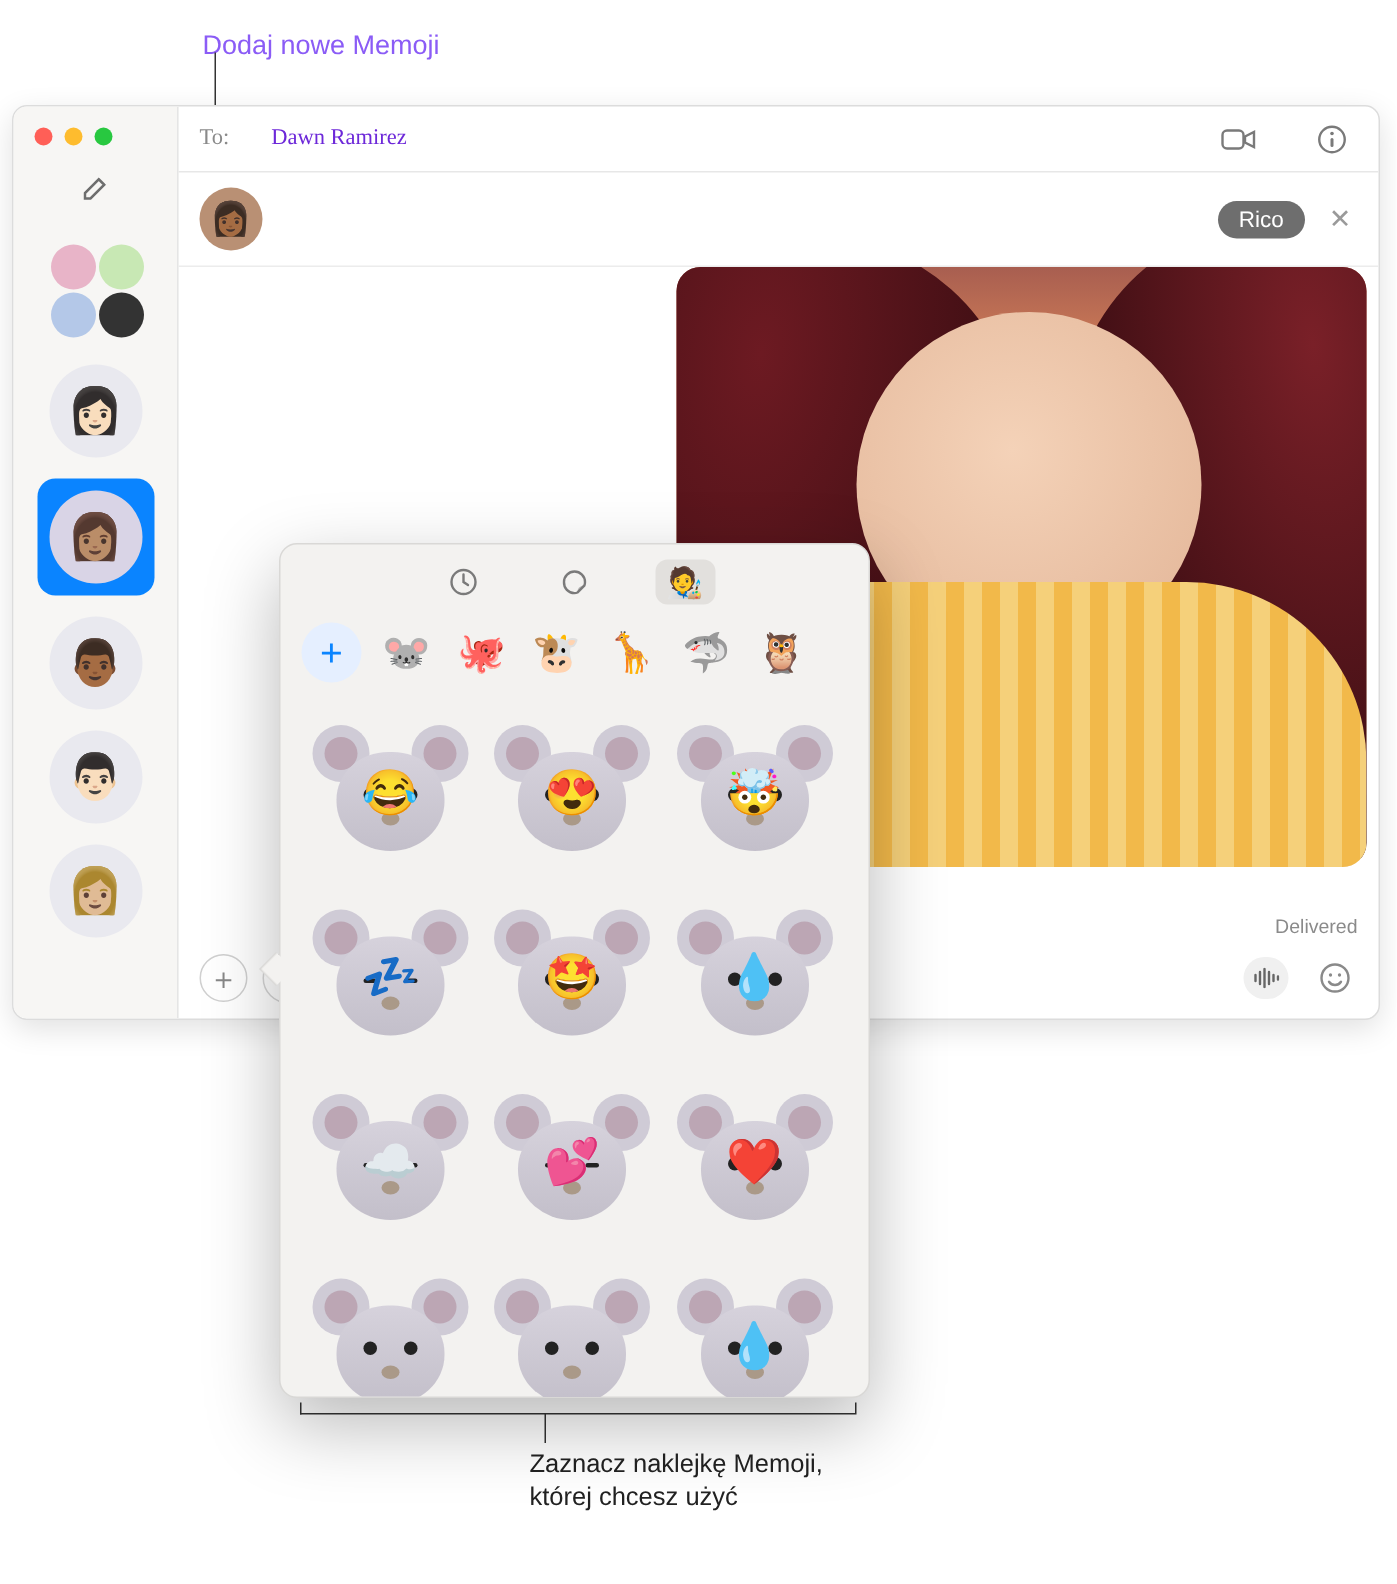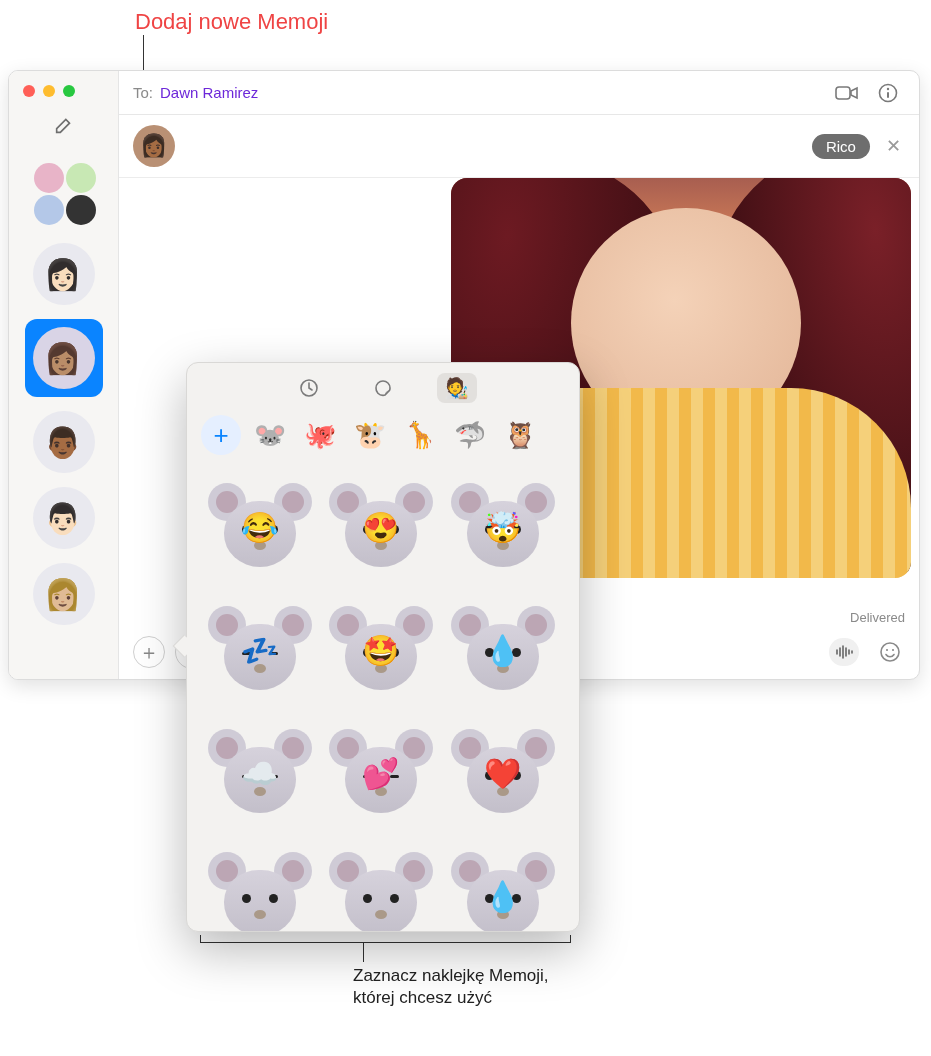--- a/index.html
+++ b/index.html
@@ -10,23 +10,23 @@
     height: 1056px;
     position: relative;
     overflow: hidden;
     font-size: 14px;
     color: #333;
   }
 
   .callout-top {
     position: absolute;
     left: 135px;
-    top: 9px;
-    font-size: 22px;
-    color: #ef4444;
+    top: 20px;
+    font-size: 18px;
+    color: #8b5cf6;
   }
   .callout-bottom {
     position: absolute;
     left: 353px;
     top: 965px;
     font-size: 17px;
     color: #222;
     line-height: 1.3;
   }
 
@@ -84,22 +84,23 @@
   .mini{position:absolute;width:30px;height:30px;border-radius:50%;font-size:16px;display:flex;align-items:center;justify-content:center}
   .conv-selected {
     background:#0a84ff; border-radius:12px; padding:8px;
   }
   .conv-selected .conv-avatar{ background:#d9d4e6;}
 
   .main { flex:1; display:flex; flex-direction:column; position:relative; }
 
   .header {
     height:44px; display:flex; align-items:center;
-    padding:0 14px; gap:7px; border-bottom:1px solid #e7e7e7;
+    padding:0 14px; gap:28px; border-bottom:1px solid #e7e7e7;
     font-size:15px;
+    font-family:Liberation Serif, serif;
   }
   .to-label{ color:#8a8a8a; }
   .to-name{ color:#6d28d9; }
   .hspace{flex:1;}
   .hicon{ width:34px;height:28px;display:flex;align-items:center;justify-content:center;color:#7a7a7a;}
 
   .banner {
     display:flex; align-items:center; gap:12px;
     padding:10px 14px; border-bottom:1px solid #ececec;
   }

